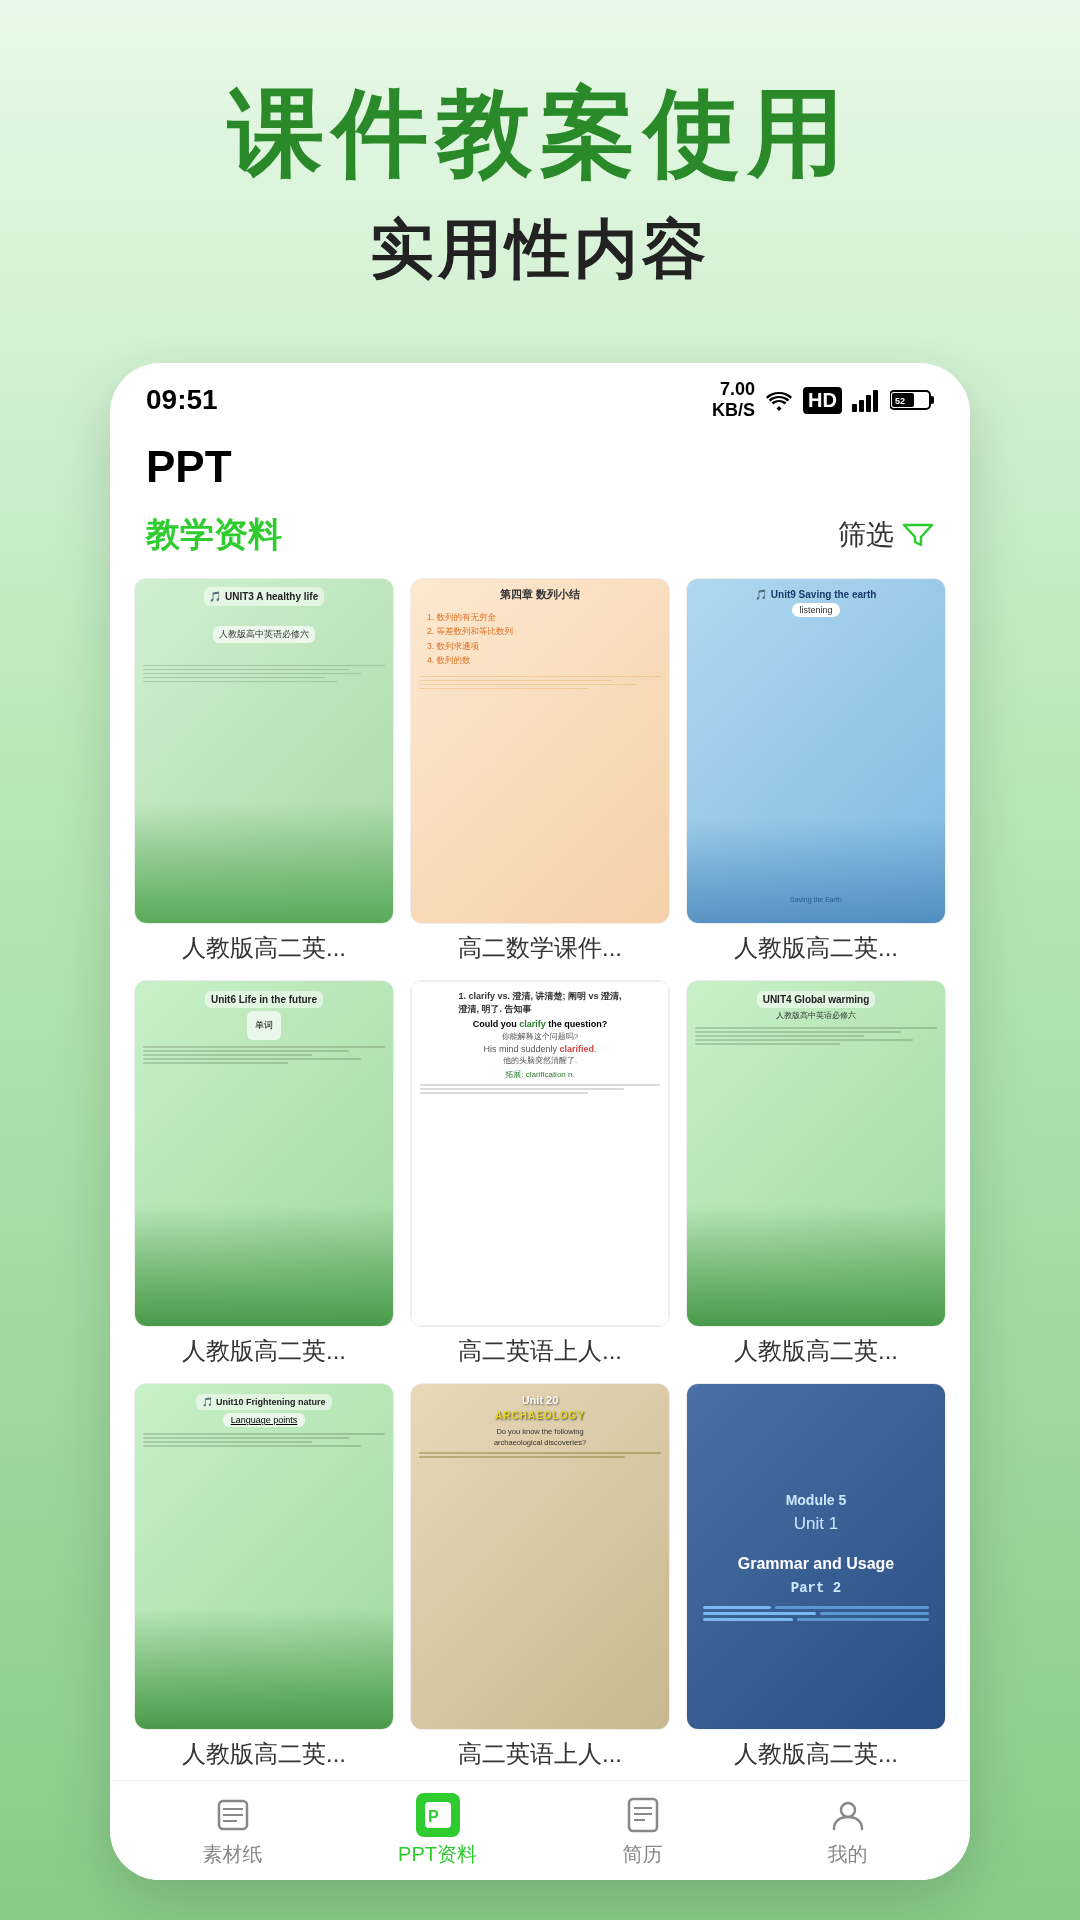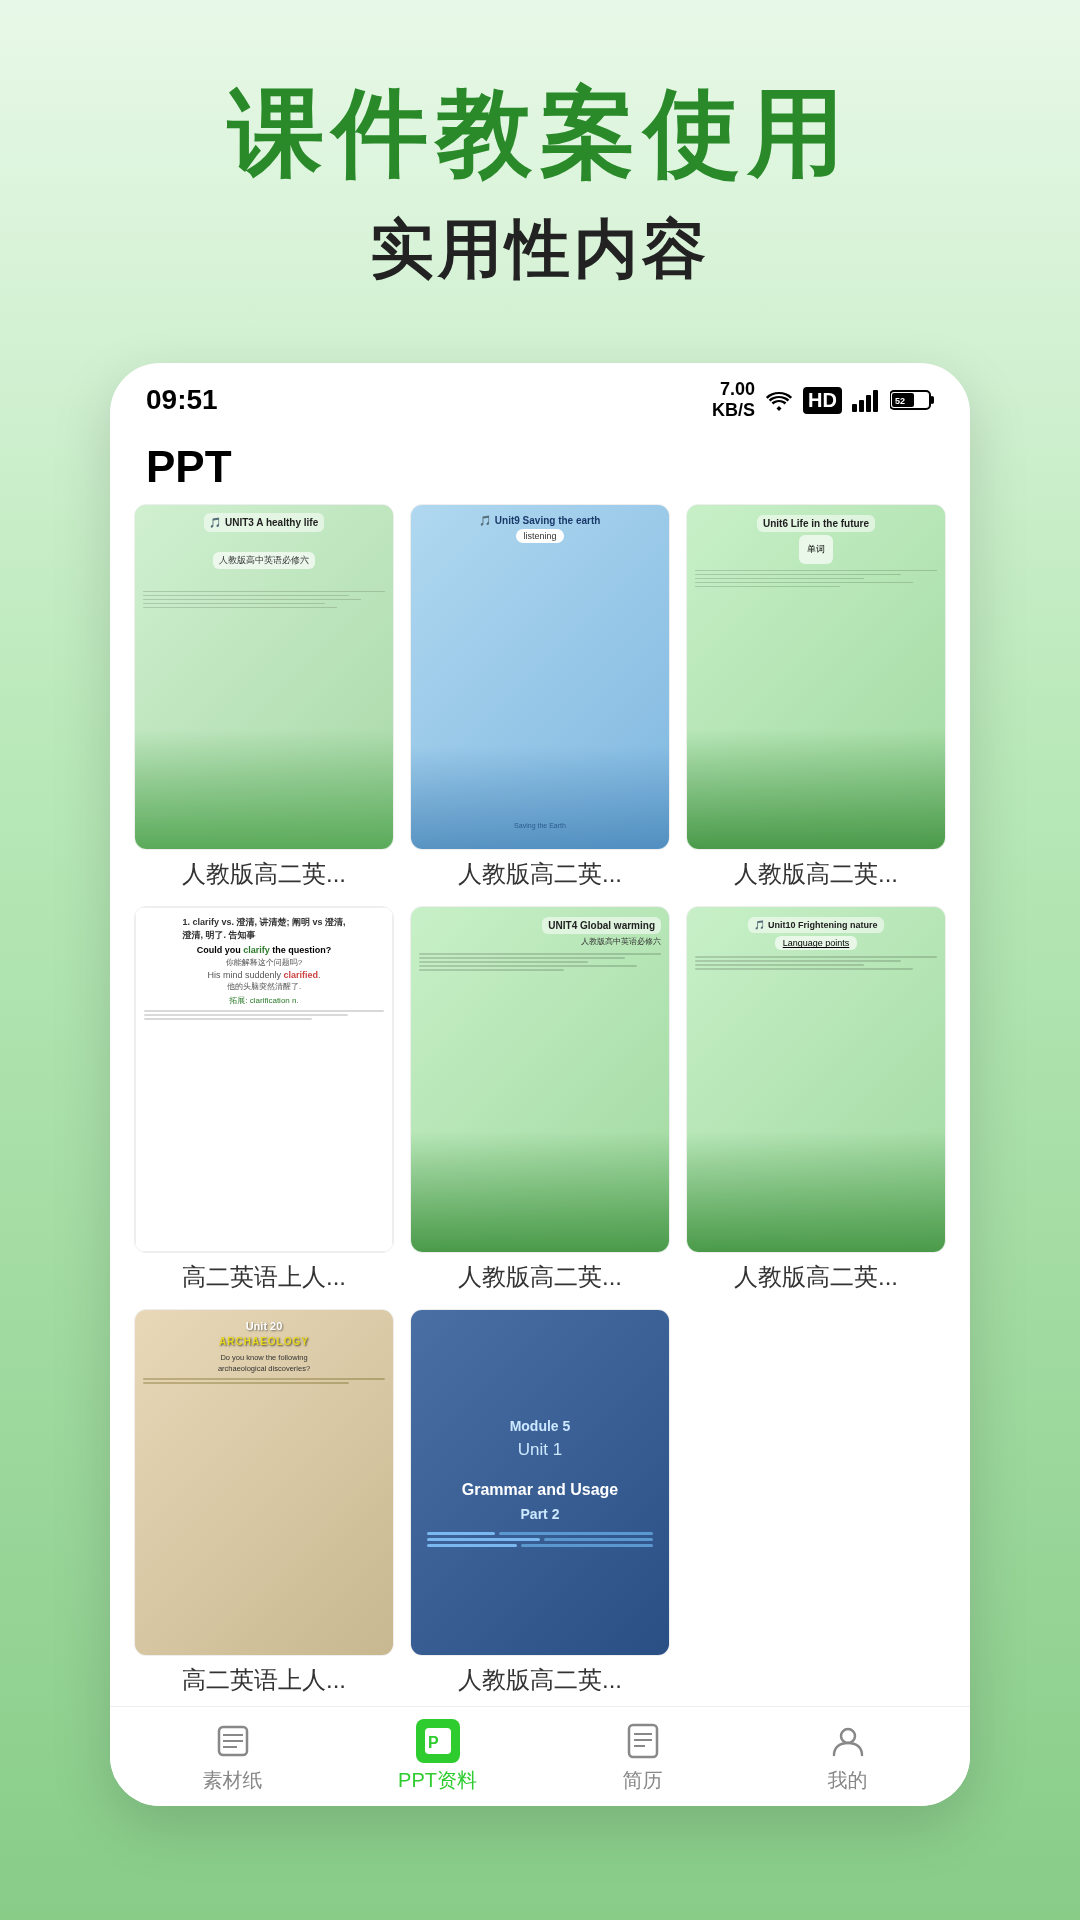--- a/index.html
+++ b/index.html
@@ -194,20 +194,21 @@
       font-size: 16px;
       font-weight: 800;
       text-align: center;
       line-height: 1.3;
       margin-bottom: 6px;
     }
 
     .grammar-part {
       font-size: 14px;
       font-weight: 600;
+      font-family: Liberation Mono, monospace;
     }
 
     
     .bottom-nav {
       height: 100px;
       border-top: 1px solid #eee;
       display: flex;
       align-items: center;
       justify-content: space-around;
       padding: 8px 20px;
@@ -308,20 +309,31 @@
           <text x="5" y="15" font-size="9" fill="#fff" font-weight="bold">52</text>
         </svg>
       </span>
     </div>
   </div>
 
   <div class="app-header">
     <div class="app-title">PPT</div>
   </div>
 
+  <div class="section-header">
+    <div class="section-title">教学资料</div>
+    <div class="filter-area">
+      <span style="font-size:28px;color:#333;">筛选</span>
+      <span>
+        <svg width="32" height="28" viewBox="0 0 32 28">
+          <path d="M2 4h28l-11 12v8l-6-3V16z" fill="none" stroke="#2ecc2e" stroke-width="2.5" stroke-linejoin="round"></path>
+        </svg>
+      </span>
+    </div>
+  </div>
 
   <div class="content-grid">
 
     <div class="grid-item">
       <div class="grid-item-thumb thumb-1">
         <div class="thumb-inner unit3-content" style="background:linear-gradient(135deg,#d0f0d0,#a8d8a8);height:100%;position:relative;gap:16px;">
           <div style="background:#fff8;border-radius:6px;padding:4px 6px;margin-bottom:4px;font-size:10px;font-weight:700;color:#222;text-align:center;">🎵 UNIT3 A healthy life</div>
           <div style="background:#ffffffaa;border-radius:6px;padding:2px 6px;font-size:9px;color:#333;">人教版高中英语必修六</div>
           <div class="deco-lines" style="margin-top:6px;">
             <div class="deco-line" style="width:100%;"></div>
@@ -329,20 +341,40 @@
             <div class="deco-line" style="width:90%;"></div>
             <div class="deco-line" style="width:75%;"></div>
             <div class="deco-line" style="width:80%;"></div>
           </div>
           <div style="position:absolute;bottom:0;left:0;right:0;height:35%;background:linear-gradient(0deg,#5aaa5a,transparent);border-radius:0 0 12px 12px;"></div>
         </div>
       </div>
       <div class="grid-item-label">人教版高二英...</div>
     </div>
 
+    <div class="grid-item">
+      <div class="grid-item-thumb">
+        <div class="thumb-inner" style="background:linear-gradient(135deg,#fce8d0,#f5d0a8);height:100%;padding:8px;">
+          <div style="font-size:11px;font-weight:700;color:#333;text-align:center;margin-bottom:4px;">第四章 数列小结</div>
+          <div class="chapter-list" style="font-size:8.5px;color:#e07020;line-height:1.7;text-align:left;width:100%;">
+            1. 数列的有无穷全<br>
+            2. 等差数列和等比数列<br>
+            3. 数列求通项<br>
+            4. 数列的数
+          </div>
+          <div class="deco-lines" style="margin-top:4px;">
+            <div class="deco-line" style="background:rgba(200,120,0,0.2);"></div>
+            <div class="deco-line" style="background:rgba(200,120,0,0.2);width:80%;"></div>
+            <div class="deco-line" style="background:rgba(200,120,0,0.2);width:90%;"></div>
+            <div class="deco-line" style="background:rgba(200,120,0,0.2);width:70%;"></div>
+          </div>
+        </div>
+      </div>
+      <div class="grid-item-label">高二数学课件...</div>
+    </div>
 
     <div class="grid-item">
       <div class="grid-item-thumb">
         <div class="thumb-inner" style="background:linear-gradient(135deg,#b0d8f0,#80b8e0);height:100%;position:relative;">
           <div style="font-size:10px;font-weight:700;color:#1a3a6a;text-align:center;margin-bottom:3px;">🎵 Unit9 Saving the earth</div>
           <div style="background:#fff;border-radius:10px;padding:2px 7px;font-size:9px;color:#333;">listening</div>
           <div style="position:absolute;bottom:20px;left:50%;transform:translateX(-50%);font-size:7px;color:#1a3a6a;text-align:center;">Saving the Earth</div>
           <div style="position:absolute;bottom:0;left:0;right:0;height:30%;background:linear-gradient(0deg,#3a7ab0aa,transparent);border-radius:0 0 12px 12px;"></div>
         </div>
       </div>
@@ -381,21 +413,21 @@
             <div class="deco-line"></div>
             <div class="deco-line"></div>
           </div>
         </div>
       </div>
       <div class="grid-item-label">高二英语上人...</div>
     </div>
 
     <div class="grid-item">
       <div class="grid-item-thumb">
-        <div class="thumb-inner" style="background:linear-gradient(135deg,#c8f0c8,#a0d8a0);height:100%;position:relative;align-items:flex-end;">
+        <div class="thumb-inner" style="background:linear-gradient(135deg,#c8f0c8,#a0d8a0);height:100%;position:relative;">
           <div style="background:#fff8;border-radius:6px;padding:3px 6px;font-size:10px;font-weight:700;color:#222;text-align:center;">UNIT4 Global warming</div>
           <div style="font-size:8px;color:#333;text-align:center;margin-top:2px;">人教版高中英语必修六</div>
           <div class="deco-lines" style="margin-top:6px;">
             <div class="deco-line"></div>
             <div class="deco-line"></div>
             <div class="deco-line"></div>
             <div class="deco-line"></div>
             <div class="deco-line"></div>
           </div>
           <div style="position:absolute;bottom:0;left:0;right:0;height:35%;background:linear-gradient(0deg,#4a9a4a,transparent);border-radius:0 0 12px 12px;"></div>

